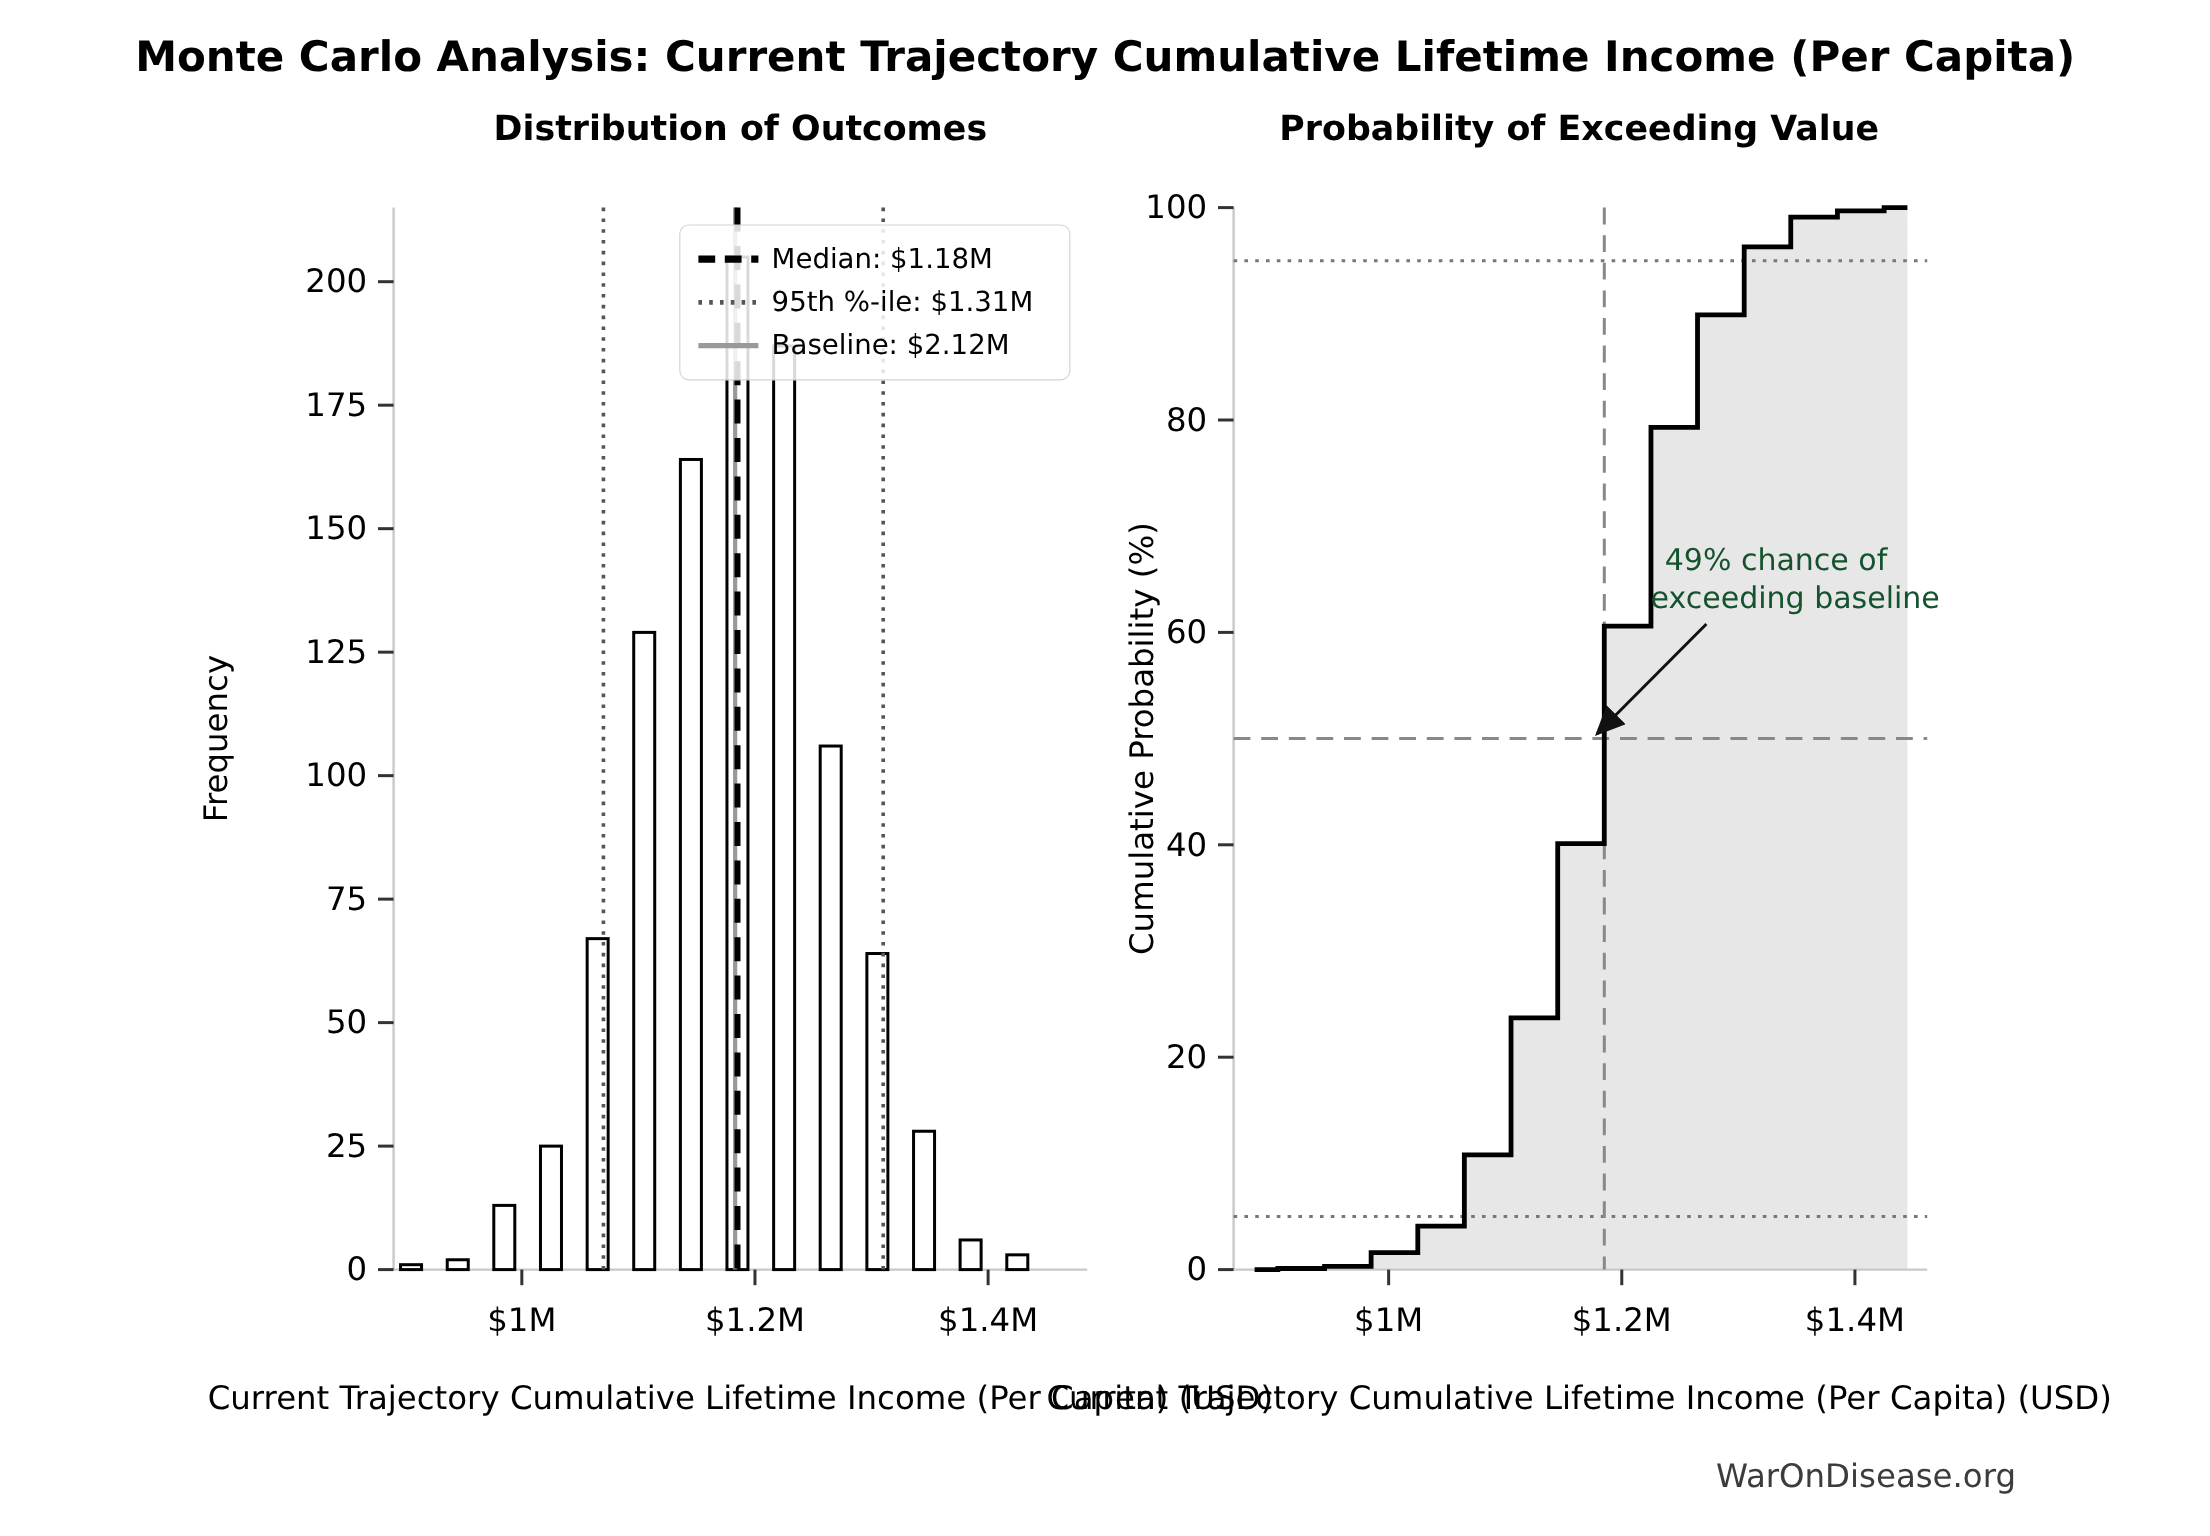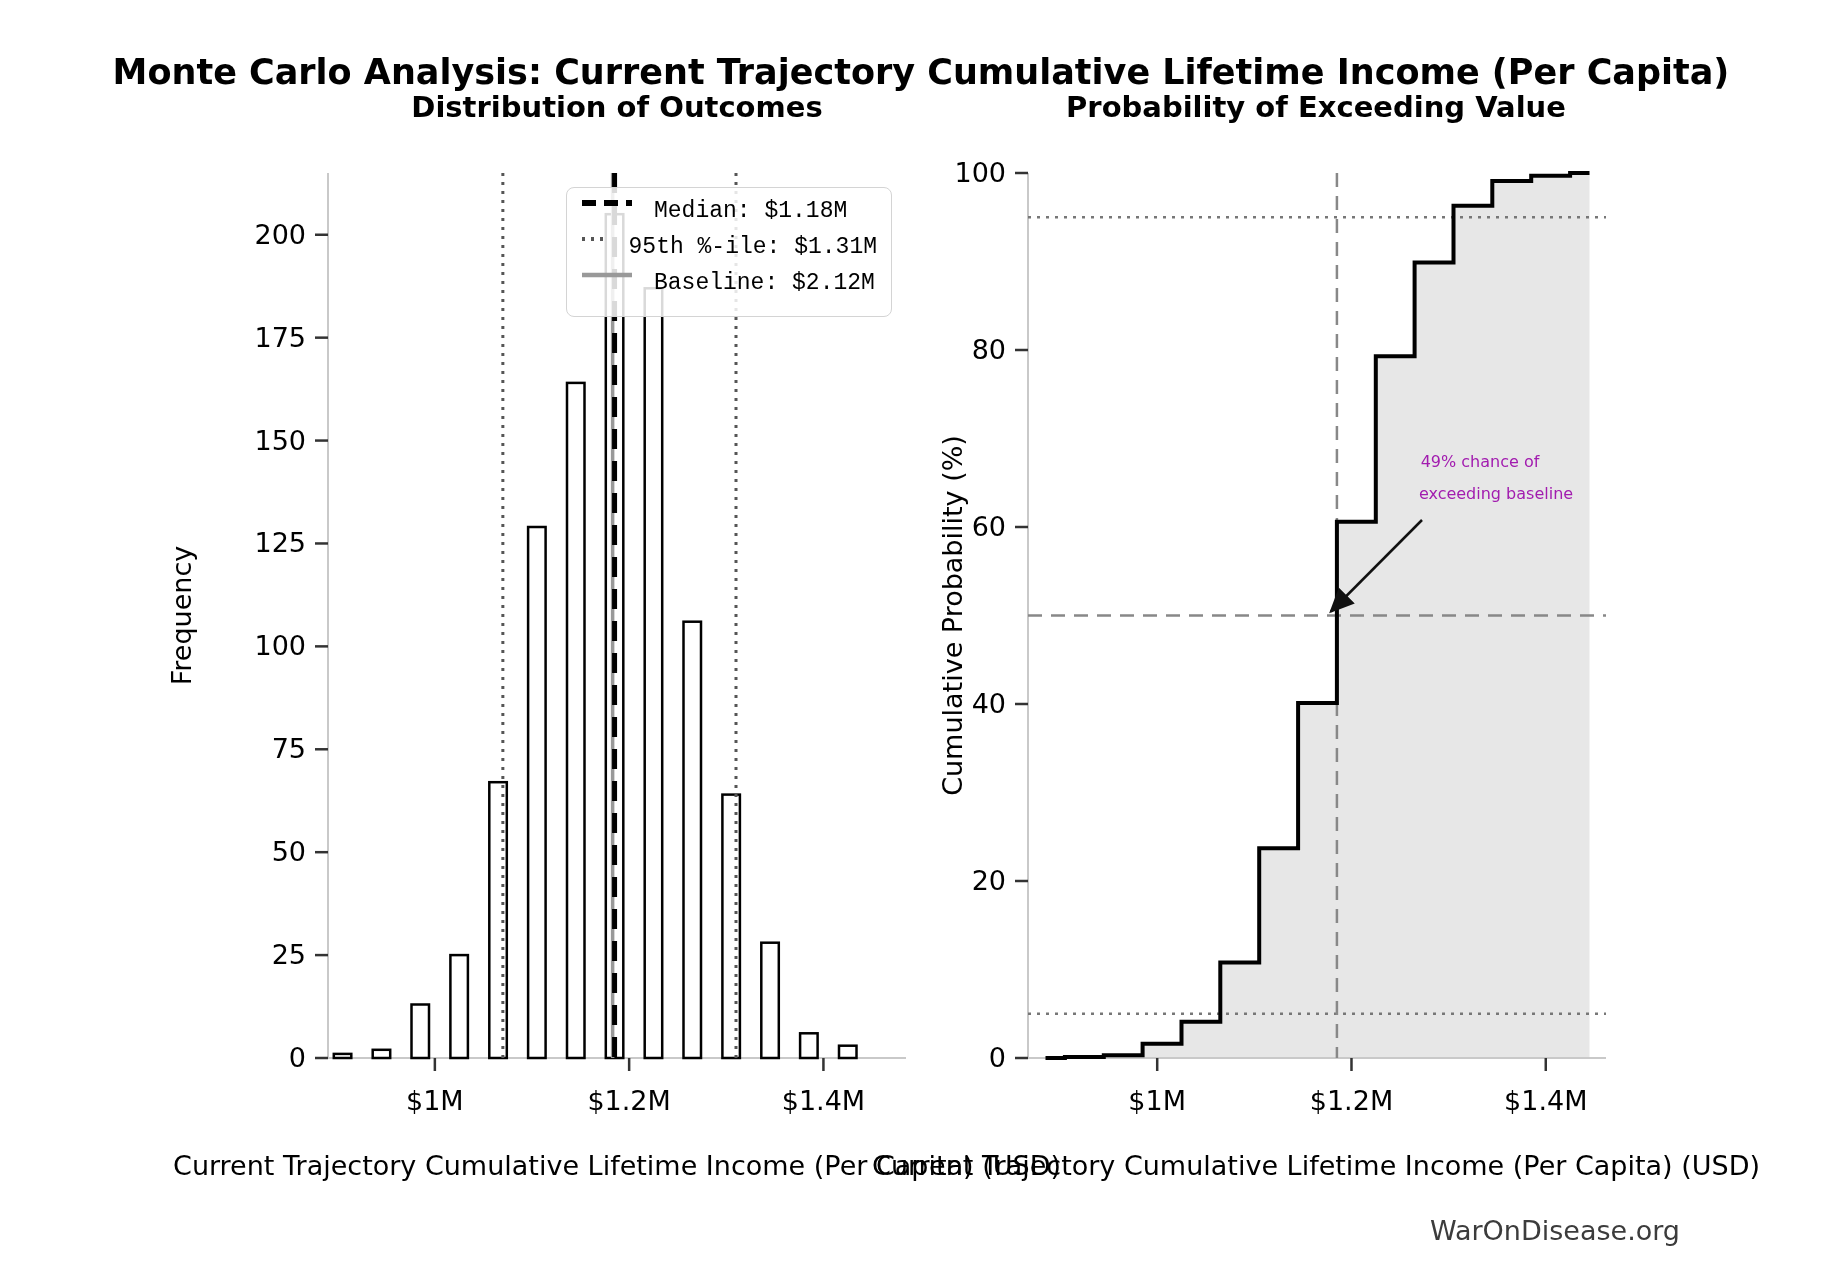--- a/index.html
+++ b/index.html
@@ -1,32 +1,32 @@
 <!DOCTYPE html>
 <html><head>
 <meta charset="utf-8">
 <style>
   html,body{margin:0;padding:0;background:#fff;}
   #fig{position:relative;width:1842px;height:1280px;background:#fff;overflow:hidden;
        font-family:"DejaVu Sans","Liberation Sans",sans-serif;color:#000;}
   #plot{position:absolute;left:0;top:0;}
-  .main-title{position:absolute;left:0;right:0;top:52px;text-align:center;
+  .main-title{position:absolute;left:0;right:0;top:28px;text-align:center;
       font-size:35px;font-weight:bold;white-space:nowrap;}
   .sub-title{position:absolute;transform:translateX(-50%);top:90px;font-size:29px;
       font-weight:bold;white-space:nowrap;}
   .x-label{position:absolute;transform:translateX(-50%);top:1150px;font-size:27px;white-space:nowrap;}
   .y-label{position:absolute;width:600px;text-align:center;transform:rotate(-90deg);
       font-size:27px;white-space:nowrap;}
   .footer{position:absolute;top:1190px;right:162px;font-size:27px;margin-top:25px;}
   .legend{position:absolute;left:566px;top:187px;width:326px;box-sizing:border-box;
       background:rgba(255,255,255,0.85);border:1.5px solid #d4d4d4;border-radius:8px;
       padding:10px 14px;display:flex;flex-direction:column;}
-  .legend-row{display:flex;align-items:flex-start;gap:21px;height:36px;font-family:Liberation Mono, monospace;}
+  .legend-row{display:flex;align-items:center;gap:10px;height:36px;}
   .legend-label{font-size:23px;white-space:nowrap;}
-  .anno{position:absolute;transform:translateX(-50%);font-size:16px;white-space:nowrap;color:#a21caf;}
+  .anno{position:absolute;transform:translateX(-50%);font-size:25px;white-space:nowrap;color:#14532d;}
 </style>
 </head>
 <body>
 
 <div id="fig">
 
   <svg id="plot" width="1842" height="1280">
     <defs>
       <marker id="arrowhead" markerWidth="11" markerHeight="9" refX="9" refY="4.5" orient="auto">
         <path d="M0,0 L10,4.5 L0,9 z" fill="#111"></path>

